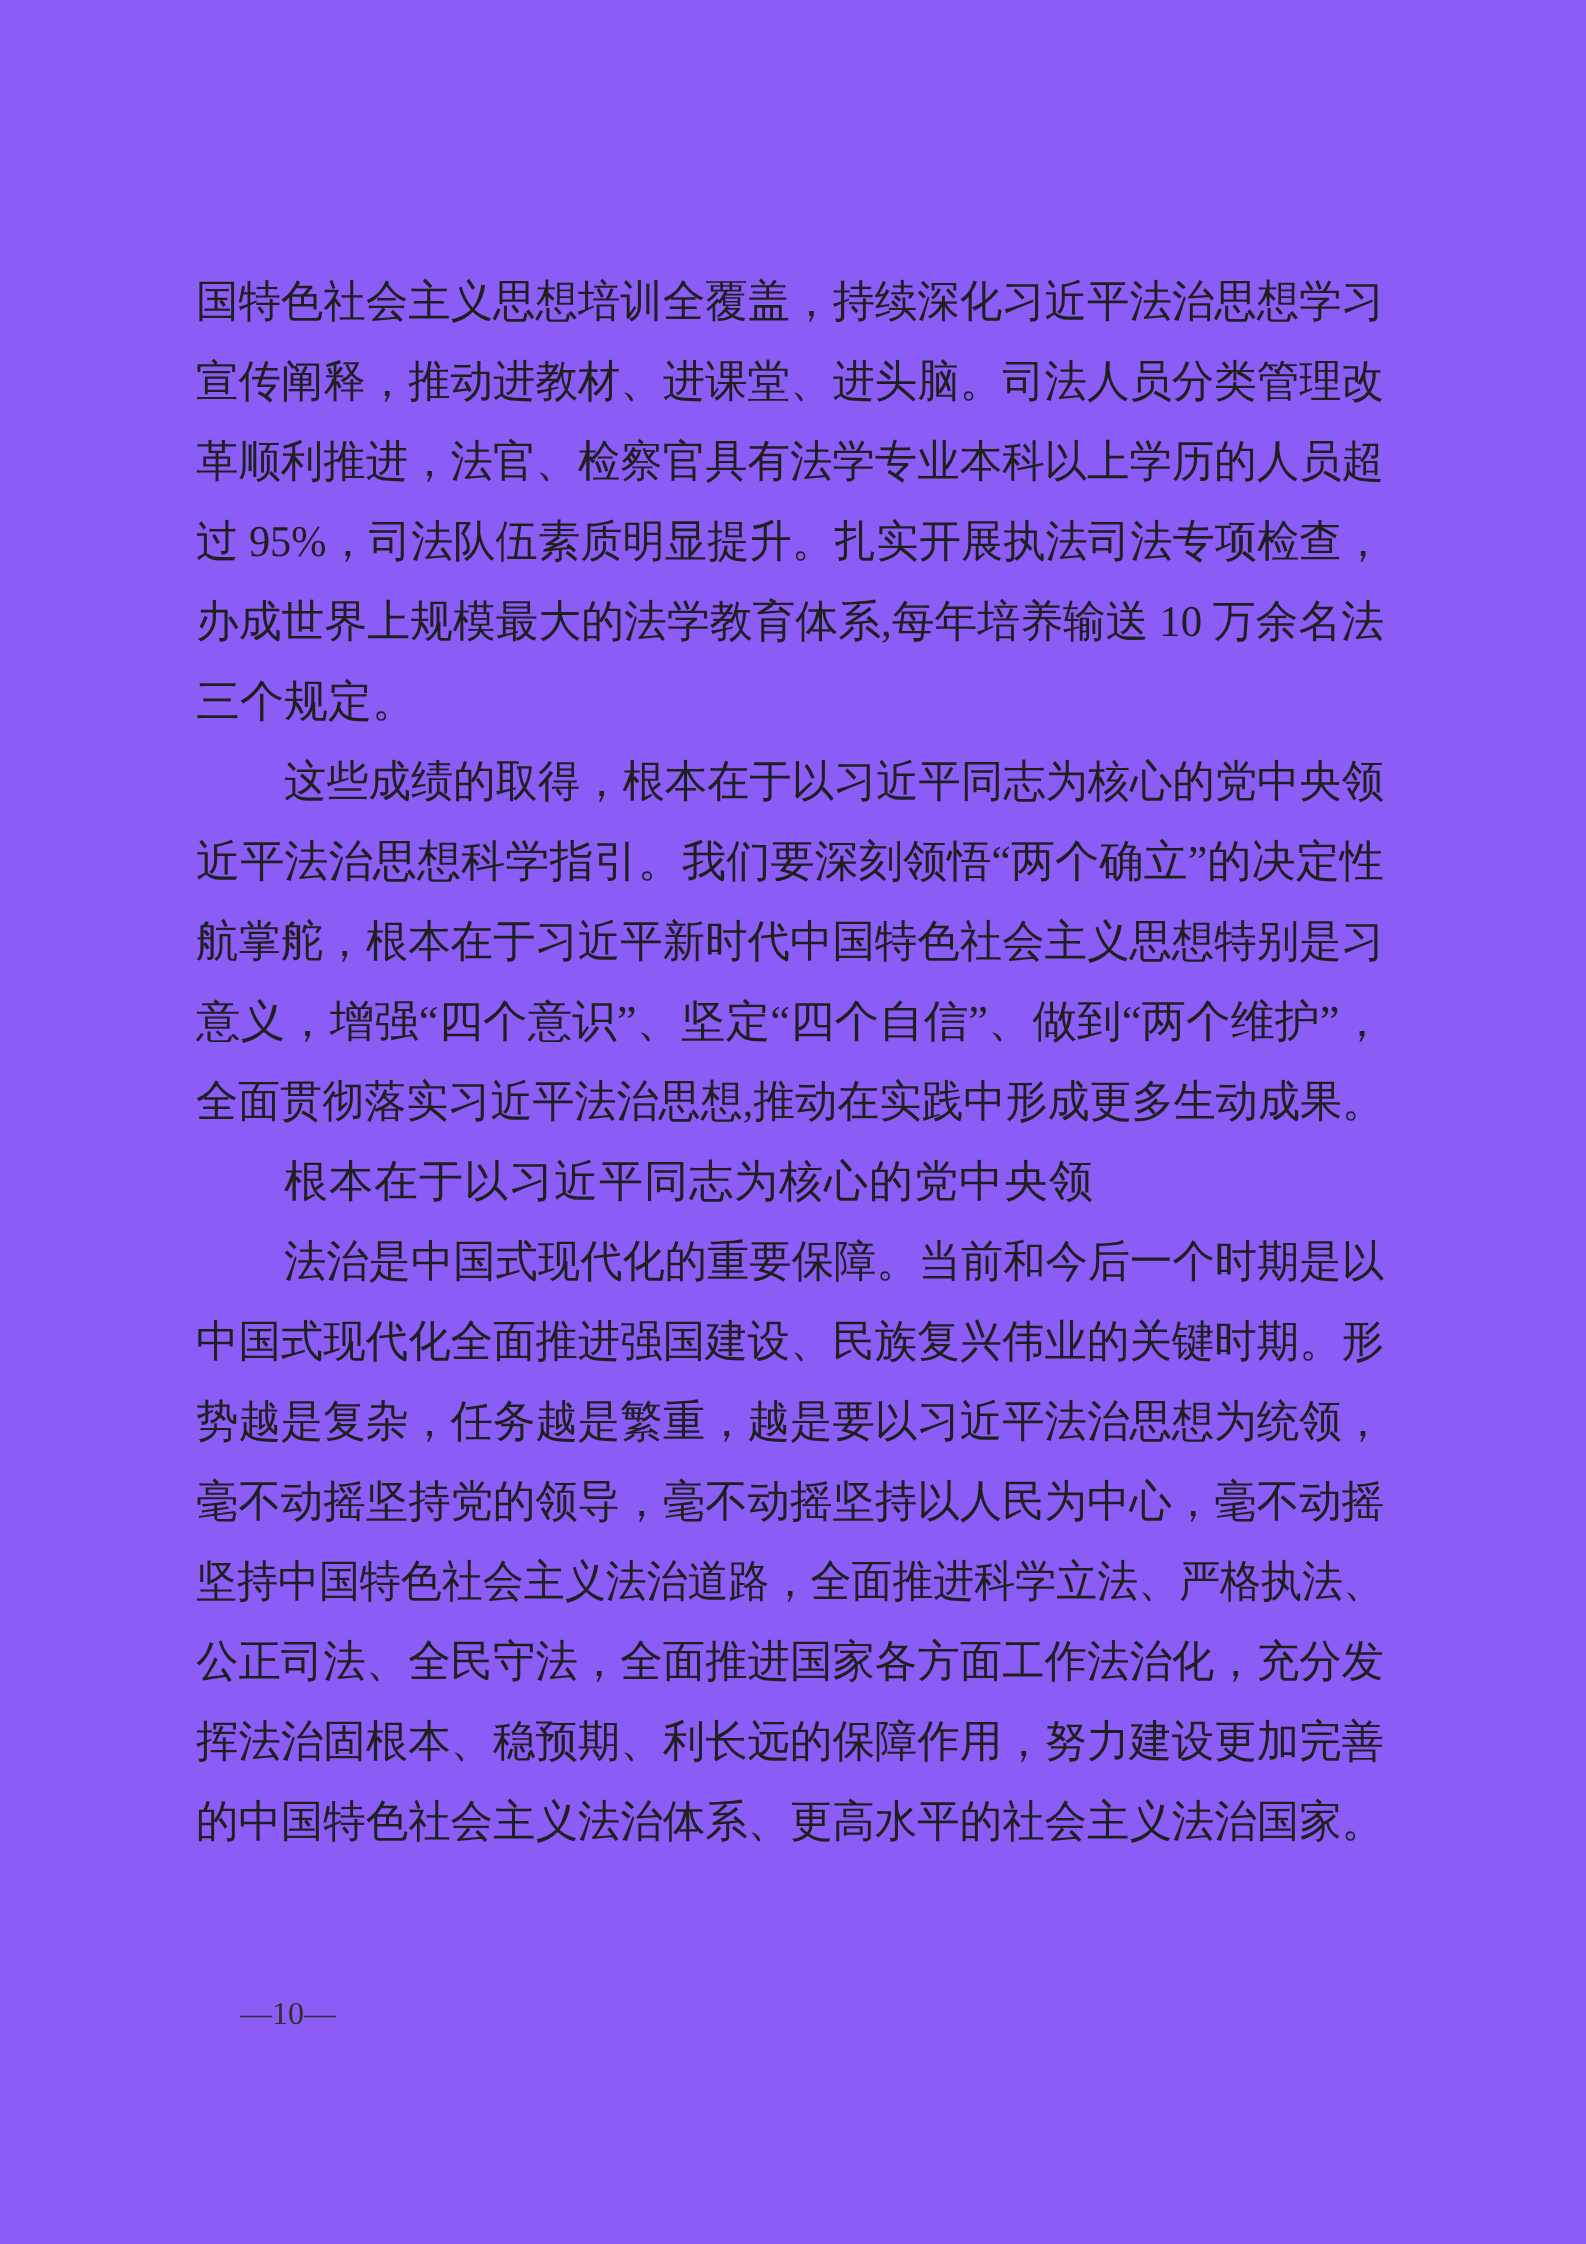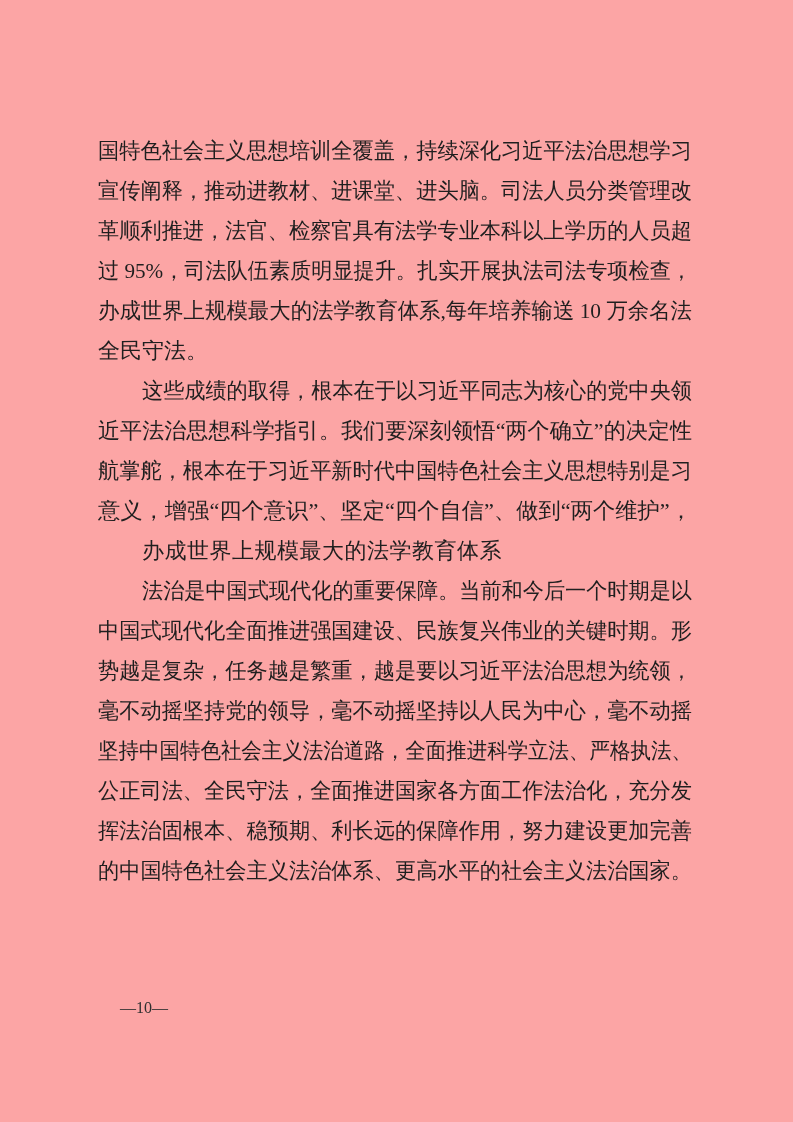--- a/index.html
+++ b/index.html
@@ -4,21 +4,21 @@
 <style>
   html, body {
     margin: 0;
     padding: 0;
     background: #e8e8e8;
   }
   .page {
     position: relative;
     width: 793px;
     height: 1122px;
-    background: #fca5a5;
+    background: #8b5cf6;
     overflow: hidden;
     font-family: "Liberation Serif", "DejaVu Serif", serif;
     color: #1f1f1f;
   }
   .text-column {
     position: absolute;
     left: 98px;
     top: 131px;
     width: 594px;
     font-size: 22px;
@@ -48,30 +48,31 @@
 <body>
 
 <div class="page">
   <main class="text-column" id="doc-body">
       <div class="paragraph">
         <div class="line"><span class="line-text" style="transform: scaleX(0.9643);">国特色社会主义思想培训全覆盖，持续深化习近平法治思想学习</span></div>
         <div class="line"><span class="line-text" style="transform: scaleX(0.9643);">宣传阐释，推动进教材、进课堂、进头脑。司法人员分类管理改</span></div>
         <div class="line"><span class="line-text" style="transform: scaleX(0.9643);">革顺利推进，法官、检察官具有法学专业本科以上学历的人员超</span></div>
         <div class="line"><span class="line-text" style="transform: scaleX(0.9614);">过 95%，司法队伍素质明显提升。扎实开展执法司法专项检查，</span></div>
         <div class="line"><span class="line-text" style="transform: scaleX(0.973);">办成世界上规模最大的法学教育体系,每年培养输送 10 万余名法</span></div>
-        <div class="line"><span class="line-text">全民守法。</span></div>
+        <div class="line"><span class="line-text">三个规定。</span></div>
       </div>
       <div class="paragraph">
         <div class="line indent"><span class="line-text" style="transform: scaleX(0.9615);">这些成绩的取得，根本在于以习近平同志为核心的党中央领</span></div>
         <div class="line"><span class="line-text" style="transform: scaleX(1.0042);">近平法治思想科学指引。我们要深刻领悟“两个确立”的决定性</span></div>
         <div class="line"><span class="line-text" style="transform: scaleX(0.9643);">航掌舵，根本在于习近平新时代中国特色社会主义思想特别是习</span></div>
         <div class="line"><span class="line-text" style="transform: scaleX(1.0126);">意义，增强“四个意识”、坚定“四个自信”、做到“两个维护”，</span></div>
+        <div class="line"><span class="line-text" style="transform: scaleX(0.9558);">全面贯彻落实习近平法治思想,推动在实践中形成更多生动成果。</span></div>
       </div>
       <div class="paragraph subheading">
-        <div class="line indent"><span class="line-text">办成世界上规模最大的法学教育体系</span></div>
+        <div class="line indent"><span class="line-text">根本在于以习近平同志为核心的党中央领</span></div>
       </div>
       <div class="paragraph">
         <div class="line indent"><span class="line-text" style="transform: scaleX(0.9615);">法治是中国式现代化的重要保障。当前和今后一个时期是以</span></div>
         <div class="line"><span class="line-text" style="transform: scaleX(0.9643);">中国式现代化全面推进强国建设、民族复兴伟业的关键时期。形</span></div>
         <div class="line"><span class="line-text" style="transform: scaleX(0.9643);">势越是复杂，任务越是繁重，越是要以习近平法治思想为统领，</span></div>
         <div class="line"><span class="line-text" style="transform: scaleX(0.9643);">毫不动摇坚持党的领导，毫不动摇坚持以人民为中心，毫不动摇</span></div>
         <div class="line"><span class="line-text" style="transform: scaleX(0.931);">坚持中国特色社会主义法治道路，全面推进科学立法、严格执法、</span></div>
         <div class="line"><span class="line-text" style="transform: scaleX(0.9643);">公正司法、全民守法，全面推进国家各方面工作法治化，充分发</span></div>
         <div class="line"><span class="line-text" style="transform: scaleX(0.9643);">挥法治固根本、稳预期、利长远的保障作用，努力建设更加完善</span></div>
         <div class="line"><span class="line-text" style="transform: scaleX(0.9643);">的中国特色社会主义法治体系、更高水平的社会主义法治国家。</span></div>

